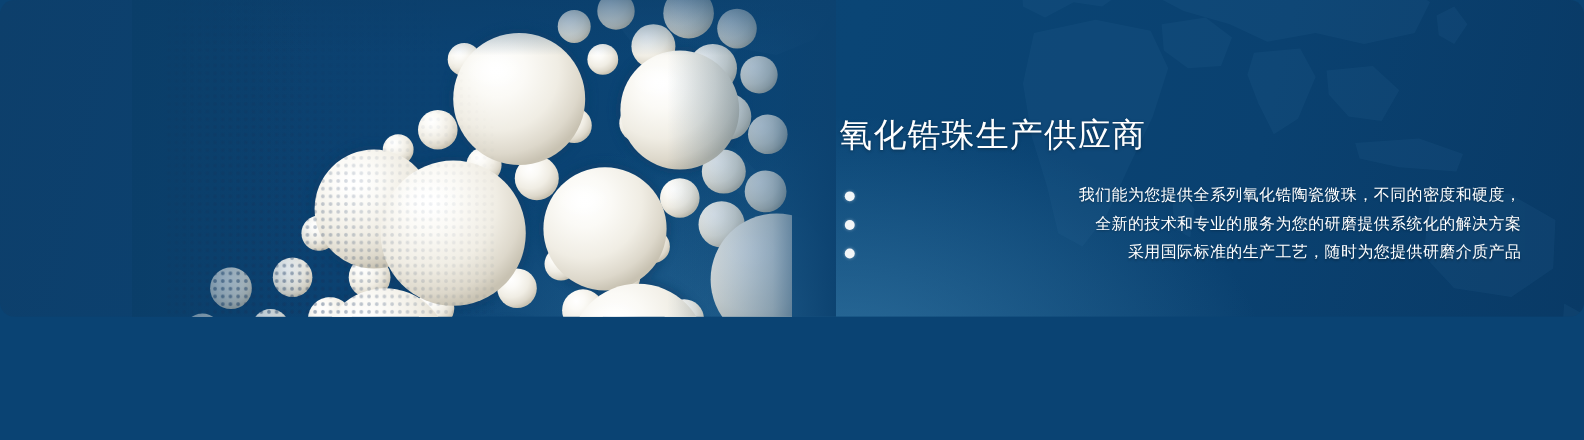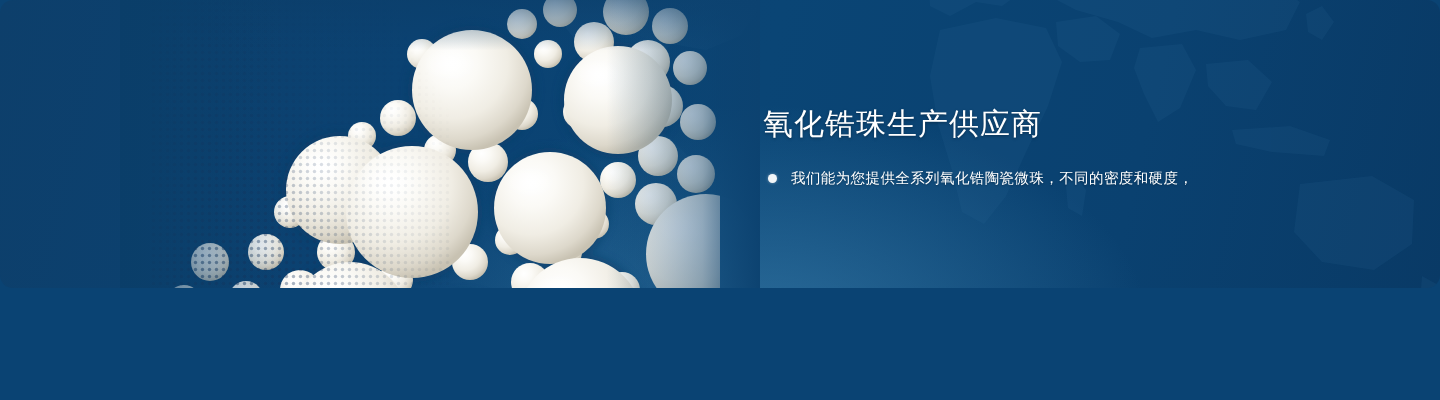--- a/index.html
+++ b/index.html
@@ -88,21 +88,21 @@
     text-shadow:0 1px 2px rgba(0,0,0,0.30);
   }
   .dot {
     position:absolute;
     left:5px; top:8px;
     width:9px; height:9px;
     border-radius:50%;
     background:#f2f6f8;
     box-shadow:0 0 3px rgba(255,255,255,0.45);
   }
-  .bullet-line { display:block; }
+  .bullet-line { display:block;text-align:right; }
 </style>
 </head>
 <body>
 
 <div class="banner">
 
   <div class="worldmap">
     <svg viewBox="0 0 1440 400" preserveAspectRatio="xMidYMid slice" xmlns="http://www.w3.org/2000/svg">
       <g fill="#2b6punk"></g>
       <g fill="#2a6694" opacity="0.85">
@@ -285,18 +285,26 @@
 
     <h1 class="headline">氧化锆珠生产供应商</h1>
 
     <ul class="bullets">
 
       <li class="bullet">
         <span class="dot"></span>
         <span class="bullet-line">我们能为您提供全系列氧化锆陶瓷微珠，不同的密度和硬度，</span>
       </li>
 
-
+      <li class="bullet">
+        <span class="dot"></span>
+        <span class="bullet-line">全新的技术和专业的服务为您的研磨提供系统化的解决方案</span>
+      </li>
+
+      <li class="bullet">
+        <span class="dot"></span>
+        <span class="bullet-line">采用国际标准的生产工艺，随时为您提供研磨介质产品</span>
+      </li>
 
     </ul>
   </div>
 
 </div>
 
 </body></html>

